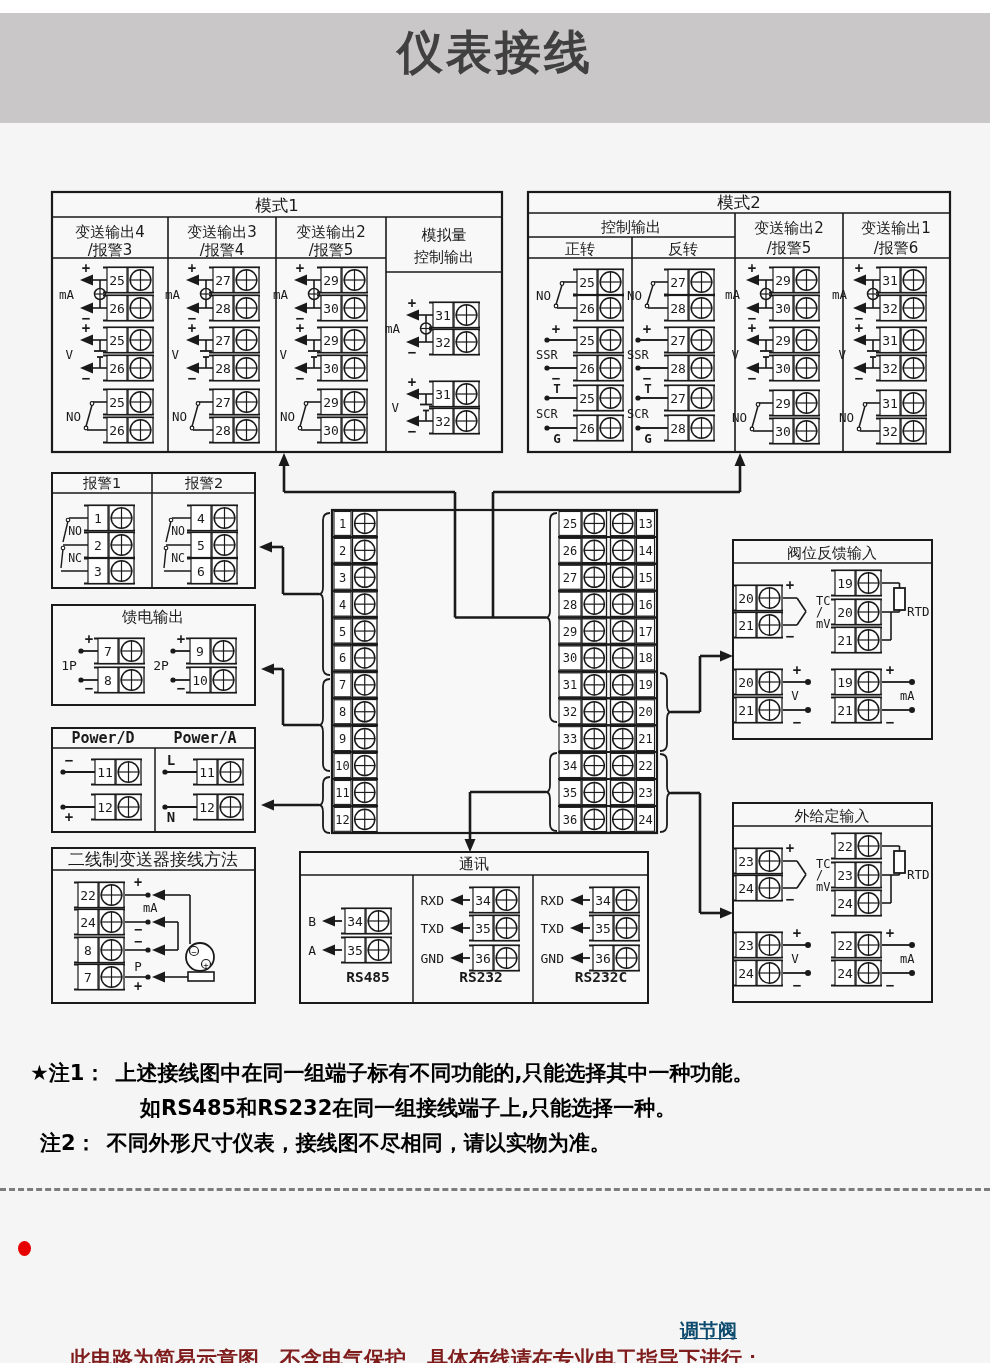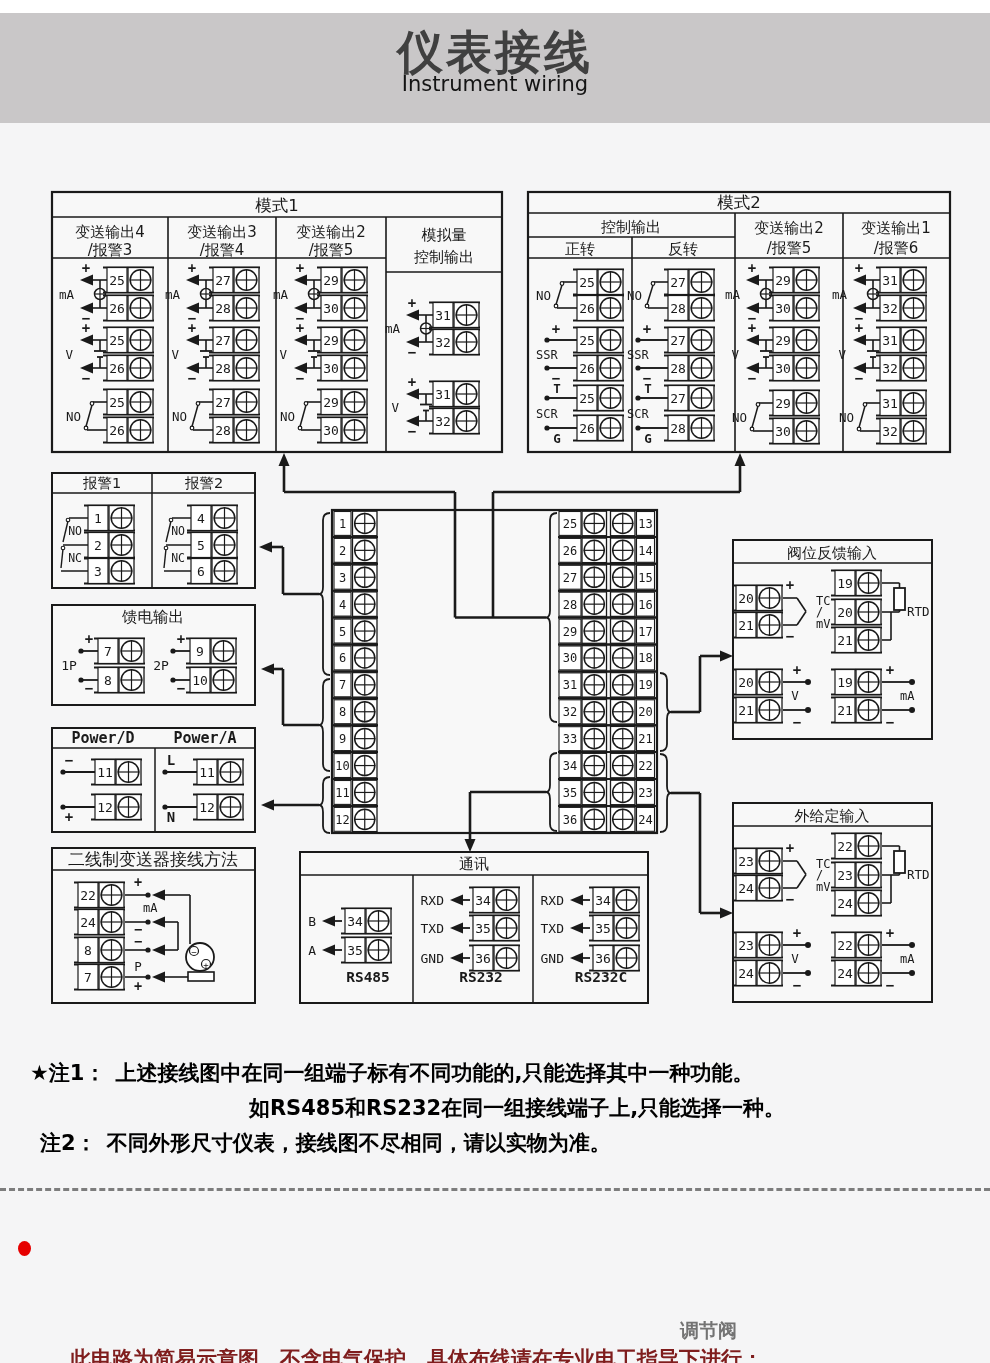--- a/index.html
+++ b/index.html
@@ -5,37 +5,36 @@
   html,body{margin:0;padding:0;background:#ffffff;}
   .page{position:relative;width:990px;height:1363px;background:#f5f5f6;
         font-family:"DejaVu Sans",sans-serif;overflow:hidden;color:#1a1a1a;}
   .topstrip{position:absolute;top:0;left:0;width:100%;height:13px;background:#ffffff;}
   .hdr{position:absolute;top:13px;left:0;width:100%;height:110px;background:#c9c7c8;text-align:center;}
   .hdr .t{font-size:46px;font-weight:bold;letter-spacing:3px;padding-top:14px;line-height:1.1;color:#404040;}
   .hdr .s{font-size:21px;margin-top:-6px;color:#141414;}
   svg.diagram{position:absolute;top:0;left:0;}
   .notes{position:absolute;top:1056px;left:0;width:894px;font-weight:bold;font-size:21px;line-height:35px;color:#000;}
   .notes .l1{padding-left:30px;}
-  .notes .l2{padding-left:140px;text-align:center;}
+  .notes .l2{padding-left:140px;}
   .notes .l3{padding-left:40px;}
   .notes .lbl{margin-right:10px;}
   .divider{position:absolute;top:1188px;left:0;width:990px;border-top:3px dashed #7d7d7d;}
   .sec-bullet{position:absolute;top:1241px;left:18px;width:13px;height:15px;border-radius:50%;background:#e60000;}
   .sec-h{position:absolute;top:1224px;left:46px;font-size:27px;color:#111;}
   .sec-b{position:absolute;top:1345px;left:46px;font-size:21px;font-weight:bold;color:#7f1d1d;margin-left:24px;}
-  .sec-c{position:absolute;top:1318px;left:680px;font-size:19px;font-weight:bold;color:#737373;}
+  .sec-c{position:absolute;top:1318px;left:680px;font-size:19px;font-weight:bold;color:#0c4a6e;text-decoration:underline;}
 </style>
 </head>
 <body>
 
 <div class="page">
   <div class="topstrip"></div>
   <div class="hdr">
     <div class="t">仪表接线</div>
-    <div class="s">Instrument wiring</div>
   </div>
 
   <svg class="diagram" width="990" height="1045" viewBox="0 0 990 1045" id="dsvg">
       <g>
         <rect x="52" y="192" width="450" height="260" fill="#f8f8f8" stroke="#1a1a1a" stroke-width="2.2"></rect>
         <line x1="52" y1="217" x2="502" y2="217" stroke="#1a1a1a" stroke-width="1.6"></line>
         <line x1="168" y1="217" x2="168" y2="452" stroke="#1a1a1a" stroke-width="1.6"></line>
         <line x1="276" y1="217" x2="276" y2="452" stroke="#1a1a1a" stroke-width="1.6"></line>
         <line x1="386" y1="217" x2="386" y2="452" stroke="#1a1a1a" stroke-width="1.6"></line>
         <line x1="52" y1="258" x2="386" y2="258" stroke="#1a1a1a" stroke-width="1.6"></line>

